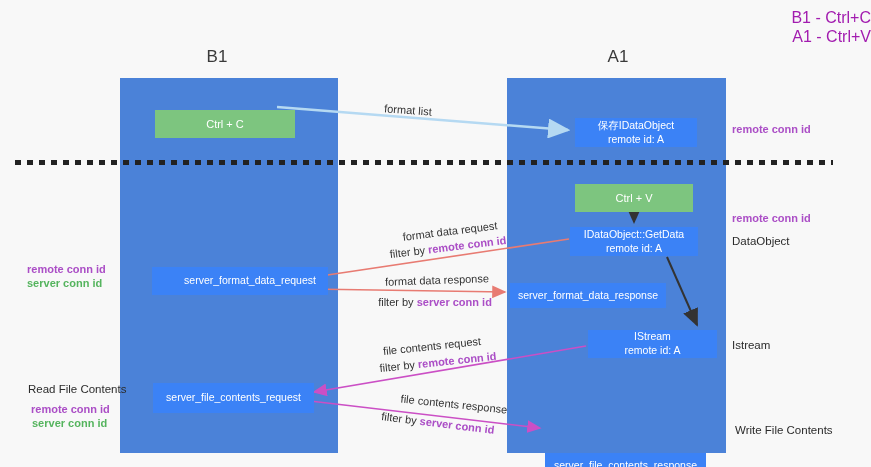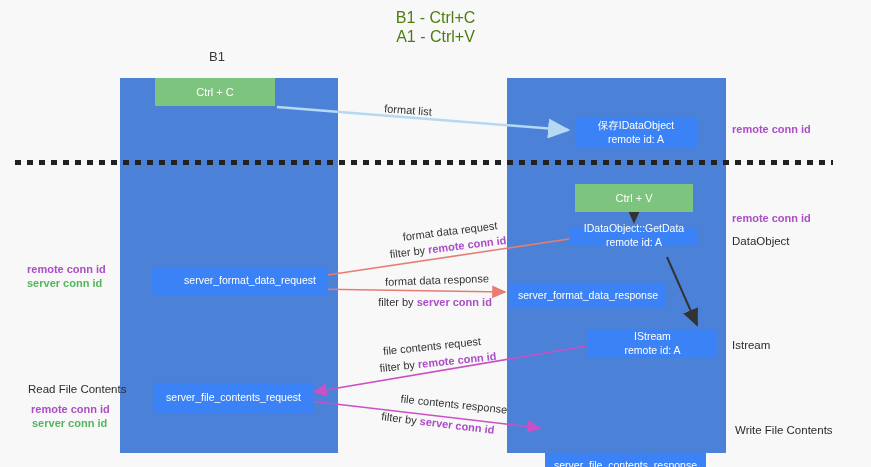--- a/index.html
+++ b/index.html
@@ -1,20 +1,20 @@
 <!DOCTYPE html>
 <html><head>
 <meta charset="utf-8">
 <style>
   html,body{margin:0;padding:0;}
   body{font-family:"Liberation Sans","DejaVu Sans",sans-serif;background:#f8f8f8;}
   #canvas{position:relative;width:871px;height:467px;background:#f8f8f8;overflow:hidden;}
-  .title{position:absolute;left:0;top:8px;width:871px;text-align:center;
-         font-size:16px;line-height:19px;color:#4d7c0f;}
-  .col-header{position:absolute;width:160px;text-align:center;font-size:13px;
+  .title{position:absolute;left:0;top:8px;width:871px;text-align:right;
+         font-size:16px;line-height:19px;color:#a21caf;}
+  .col-header{position:absolute;width:160px;text-align:center;font-size:17px;
               line-height:13px;color:#3a3a3a;}
   .lane{position:absolute;top:78px;height:375px;background:#4b82d8;}
   .lane-b1{left:120px;width:218px;}
   .lane-a1{left:507px;width:219px;}
   .dashline{position:absolute;left:15px;top:160px;width:818px;height:5px;
             background:repeating-linear-gradient(90deg,#222 0 6px,transparent 6px 12px);}
   .node{position:absolute;display:flex;flex-direction:column;align-items:center;
         justify-content:center;color:#fff;text-align:center;line-height:1.3;}
   .node-green{background:#7dc57f;font-size:11px;}
   .node-orange{background:#3b82f6;font-size:10.5px;}
@@ -33,20 +33,21 @@
 
   <div class="title">
     <div>B1 - Ctrl+C</div>
     <div>A1 - Ctrl+V</div>
   </div>
 
   <div class="col-header" style="left:137px;top:50px;">
     <div>B1</div>
   </div>
   <div class="col-header" style="left:538px;top:50px;">
+    <div>A1</div>
   </div>
 
   <div class="lane lane-b1"></div>
   <div class="lane lane-a1"></div>
 
   <div class="dashline"></div>
 
   <svg class="arrows" width="871" height="467" viewBox="0 0 871 467">
     <defs>
       <marker id="m-blue" markerWidth="9" markerHeight="8" refX="8" refY="4" orient="auto">
@@ -64,34 +65,34 @@
     </defs>
     <line x1="277" y1="107" x2="568" y2="130" stroke="#b5d9f2" stroke-width="2.5" marker-end="url(#m-blue)"></line>
     <line x1="634" y1="201" x2="634" y2="222" stroke="#333" stroke-width="2" marker-end="url(#m-black)"></line>
     <line x1="667" y1="257" x2="697" y2="325" stroke="#333" stroke-width="2" marker-end="url(#m-black)"></line>
     <line x1="569" y1="239" x2="314" y2="277" stroke="#e87b72" stroke-width="1.6" marker-end="url(#m-salmon)"></line>
     <line x1="310" y1="289" x2="505" y2="292" stroke="#e87b72" stroke-width="1.6" marker-end="url(#m-salmon)"></line>
     <line x1="586" y1="346" x2="314" y2="392" stroke="#cb4fc5" stroke-width="1.6" marker-end="url(#m-magenta)"></line>
     <line x1="310" y1="401" x2="540" y2="428" stroke="#cb4fc5" stroke-width="1.6" marker-end="url(#m-magenta)"></line>
   </svg>
 
-  <div class="node node-green" style="left:155px;top:78px;width:120px;height:28px;">
+  <div class="node node-green" style="left:155px;top:110px;width:140px;height:28px;">
     <span>Ctrl + C</span>
   </div>
 
   <div class="node node-orange" style="left:575px;top:118px;width:122px;height:29px;">
     <span>保存IDataObject</span>
     <span>remote id: A</span>
   </div>
 
   <div class="node node-green" style="left:575px;top:184px;width:118px;height:28px;">
     <span>Ctrl + V</span>
   </div>
 
-  <div class="node node-orange" style="left:570px;top:227px;width:128px;height:18px;">
+  <div class="node node-orange" style="left:570px;top:227px;width:128px;height:29px;">
     <span>IDataObject::GetData</span>
     <span>remote id: A</span>
   </div>
 
   <div class="node node-orange" style="left:152px;top:267px;width:156px;height:28px;padding-left:20px;">
     <span>server_format_data_request</span>
   </div>
 
   <div class="node node-orange" style="left:510px;top:283px;width:156px;height:25px;">
     <span>server_format_data_response</span>

